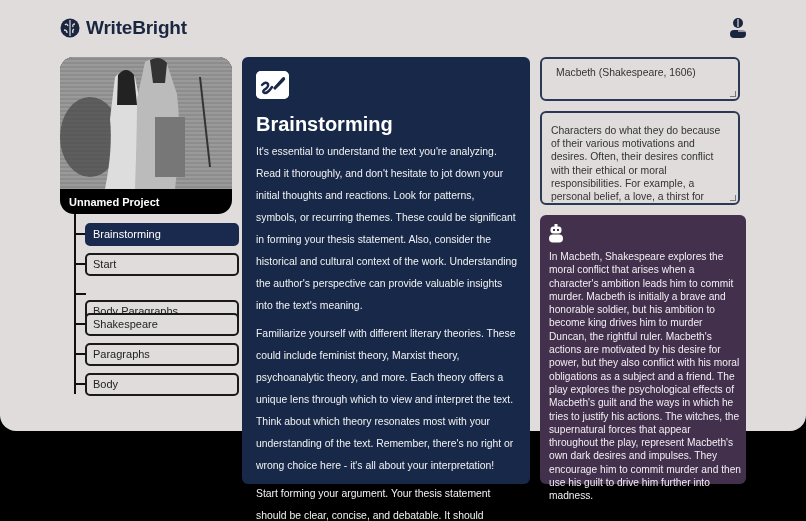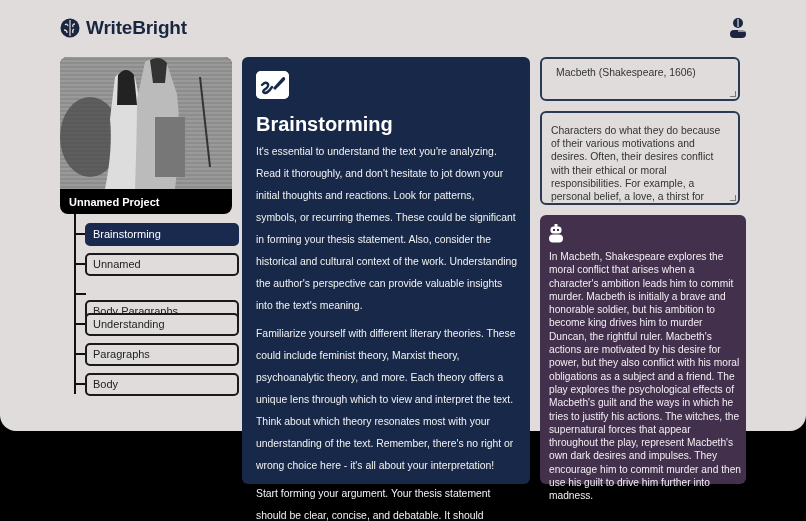--- a/index.html
+++ b/index.html
@@ -1,21 +1,21 @@
 <!DOCTYPE html>
 <html><head>
 <meta charset="utf-8">
 <style>
   html, body { margin:0; padding:0; }
   body { width:806px; height:521px; background:#000; overflow:hidden; font-family:"Liberation Sans", sans-serif; }
   .page { position:absolute; left:0; top:0; width:806px; height:431px; background:#e0dcdc; border-radius:0 0 16px 16px; }
   .logo { position:absolute; left:60px; top:17px; display:flex; align-items:center; gap:6px; }
   .logo-text { font-weight:bold; font-size:19px; color:#1a2640; letter-spacing:-0.2px; }
   .user-icon { position:absolute; left:728px; top:17px; width:20px; height:22px; }
-  .project { position:absolute; left:60px; top:57px; width:172px; height:157px; border-radius:8px; overflow:hidden; background:#000; }
+  .project { position:absolute; left:60px; top:57px; width:172px; height:157px; border-radius:14px; overflow:hidden; background:#000; }
   .project-img { position:absolute; left:0; top:0; width:172px; height:132px; background:#8a8a8a; }
   .project-name { position:absolute; left:9px; top:139px; color:#fff; font-size:11px; font-weight:bold; }
   .tree-line { position:absolute; left:74px; top:214px; width:2px; height:180px; background:#111; }
   .step { position:absolute; left:85px; width:144px; height:19px; border:2px solid #1a1a1a; border-radius:5px; background:#e0dcdc; font-size:11px; color:#222; line-height:19px; padding-left:6px; box-sizing:content-box; }
   .step.active { background:#1a2a4e; border-color:#1a2a4e; color:#fff; }
   .step-tick { position:absolute; left:76px; width:10px; height:2px; background:#111; }
   .main { position:absolute; left:242px; top:57px; width:288px; height:427px; background:#172848; border-radius:6px; color:#f2f2f2; }
   .main-icon { position:absolute; left:14px; top:14px; width:33px; height:28px; background:#fff; border-radius:5px; }
   .main-title { position:absolute; left:14px; top:56px; font-size:20px; font-weight:bold; color:#fff; }
   .main-body { position:absolute; left:14px; top:84px; width:262px; font-size:10.4px; line-height:22px; }
@@ -66,27 +66,27 @@
     </svg>
     <div class="project-name">Unnamed Project</div>
   </div>
 
   <div class="tree-line"></div>
 
   <div class="step-tick" style="top:233px"></div>
   <div class="step active" style="top:223px"><span>Brainstorming</span></div>
 
   <div class="step-tick" style="top:263px"></div>
-  <div class="step" style="top:253px"><span>Unnamed</span></div>
+  <div class="step" style="top:253px"><span>Start</span></div>
 
   <div class="step-tick" style="top:293px"></div>
   <div class="step" style="top:300px"><span>Body Paragraphs</span></div>
 
   <div class="step-tick" style="top:323px"></div>
-  <div class="step" style="top:313px"><span>Understanding</span></div>
+  <div class="step" style="top:313px"><span>Shakespeare</span></div>
 
   <div class="step-tick" style="top:353px"></div>
   <div class="step" style="top:343px"><span>Paragraphs</span></div>
 
   <div class="step-tick" style="top:383px"></div>
   <div class="step" style="top:373px"><span>Body</span></div>
 
   <div class="main">
     <svg class="main-icon" viewBox="0 0 33 28">
       <rect width="33" height="28" rx="5" fill="#fff"></rect>

